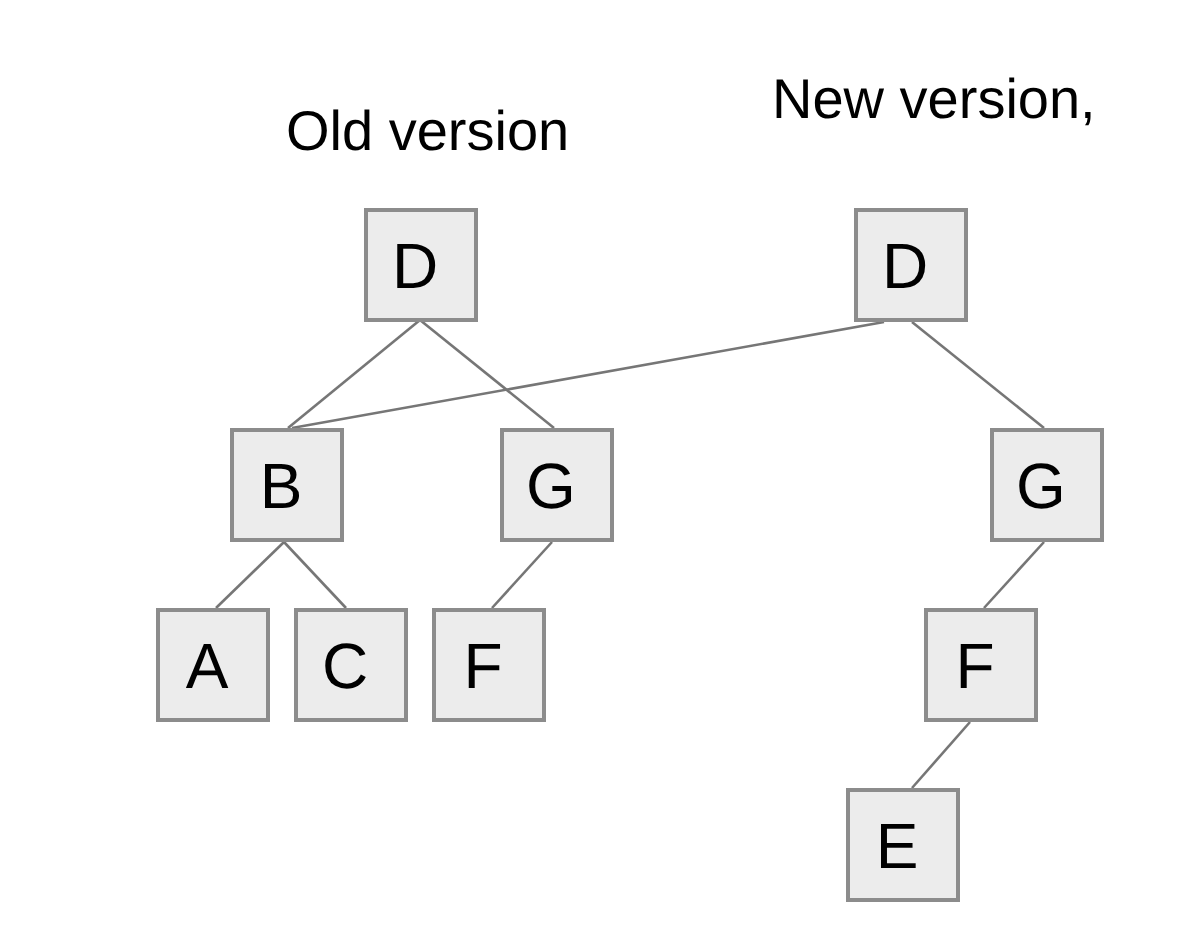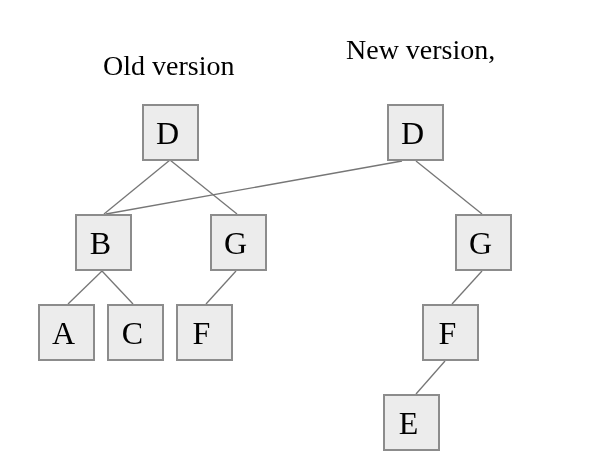--- a/index.html
+++ b/index.html
@@ -6,21 +6,22 @@
     margin: 0;
     padding: 0;
     background: #ffffff;
   }
   .canvas {
     position: relative;
     width: 513px;
     height: 471px;
     background: #ffffff;
     overflow: hidden;
-    font-family: Liberation Serif, serif;
+    font-family: Liberation Sans, sans-serif;
+    margin-left: 40px;
   }
   .edges-svg {
     position: absolute;
     left: 0;
     top: 0;
     width: 601px;
     height: 471px;
   }
   .edges-svg line {
     stroke: #767676;

